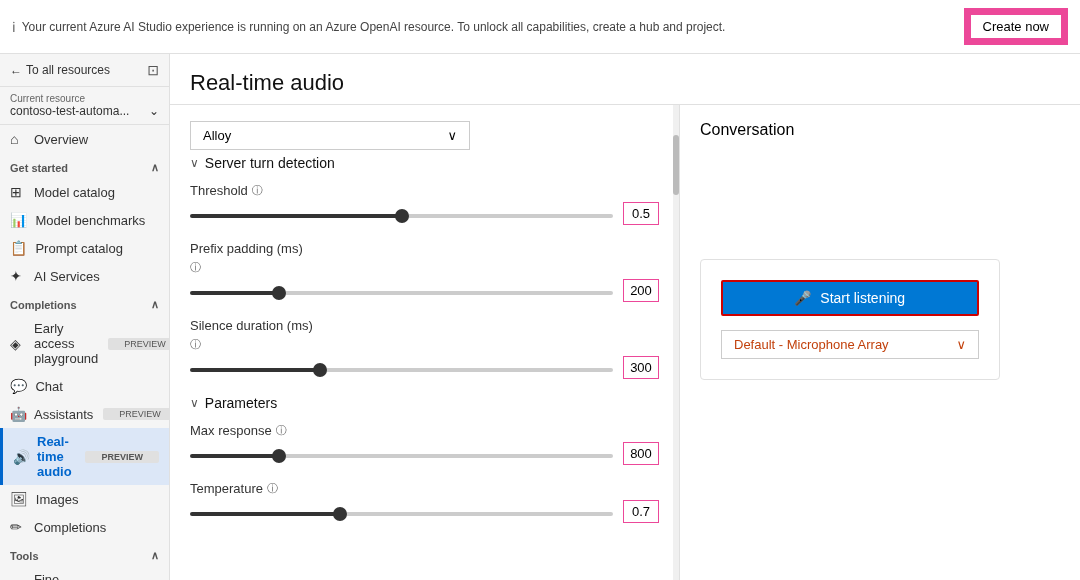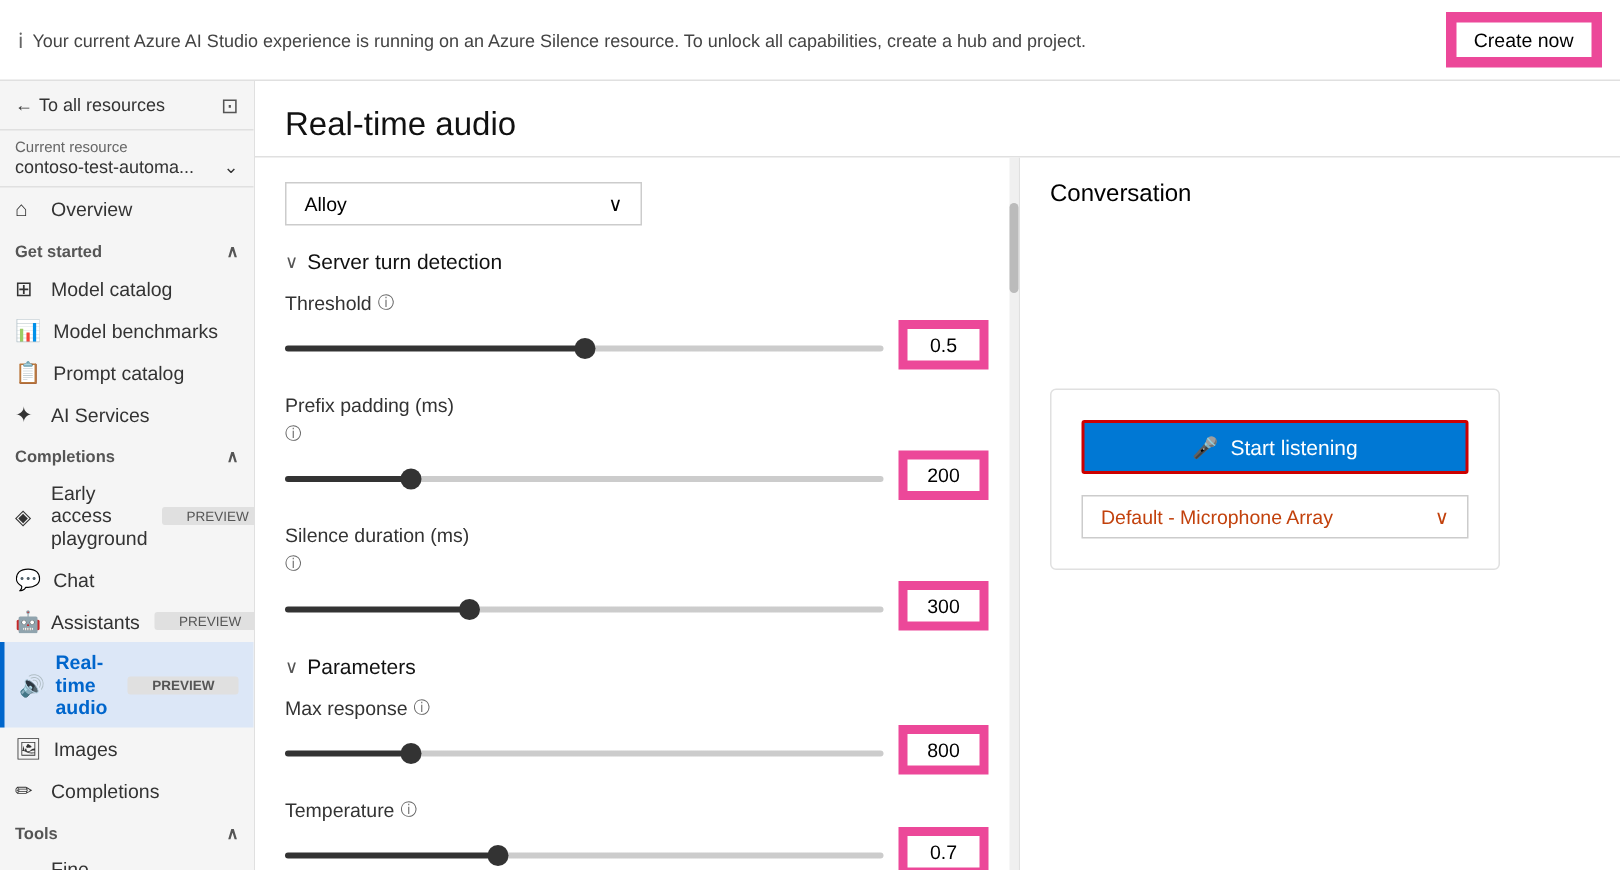--- a/index.html
+++ b/index.html
@@ -107,24 +107,24 @@
       position: relative;
     }
 
     
     .voice-selector {
       border: 1px solid #ccc;
       padding: 6px 12px;
       display: flex;
       align-items: center;
       justify-content: space-between;
-      width: 238px;
+      width: 280px;
       cursor: pointer;
       background: #fff;
-      margin-bottom: 16px;
+      margin-bottom: 5px;
     }
 
     
     .section-header {
       display: flex;
       align-items: center;
       gap: 6px;
       font-size: 14px;
       font-weight: 500;
       color: #111;
@@ -157,23 +157,23 @@
     }
     input[type=range]::-webkit-slider-thumb {
       appearance: none;
       width: 14px;
       height: 14px;
       background: #333;
       border-radius: 50%;
       cursor: pointer;
     }
     .slider-value {
-      border: 6px solid #ec4899;
+      border: 1px solid #ec4899;
       padding: 3px 6px;
-      width: 60px;
+      width: 36px;
       text-align: center;
       font-size: 13px;
       background: #fff;
     }
 
     .scrollbar-indicator {
       position: absolute;
       right: 0;
       top: 0;
       width: 6px;
@@ -234,21 +234,21 @@
     }
   </style>
 </head>
 <body>
 
 <div class="app">
 
   <div class="banner">
     <div class="banner-text">
       <span class="banner-icon">ℹ</span>
-      <span>Your current Azure AI Studio experience is running on an Azure Silence resource. To unlock all capabilities, create a hub and project.</span>
+      <span>Your current Azure AI Studio experience is running on an Azure OpenAI resource. To unlock all capabilities, create a hub and project.</span>
     </div>
     <button class="banner-btn">Create now</button>
   </div>
 
   <div class="main-layout">
 
     <div class="sidebar">
       <div class="sidebar-top">
         <div class="back-link">
           <span>←</span>

